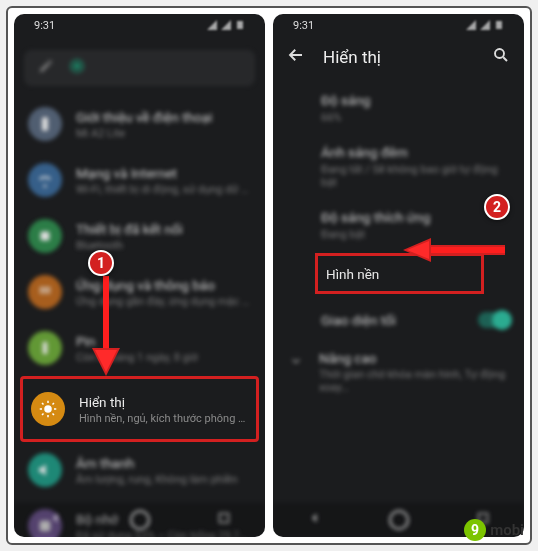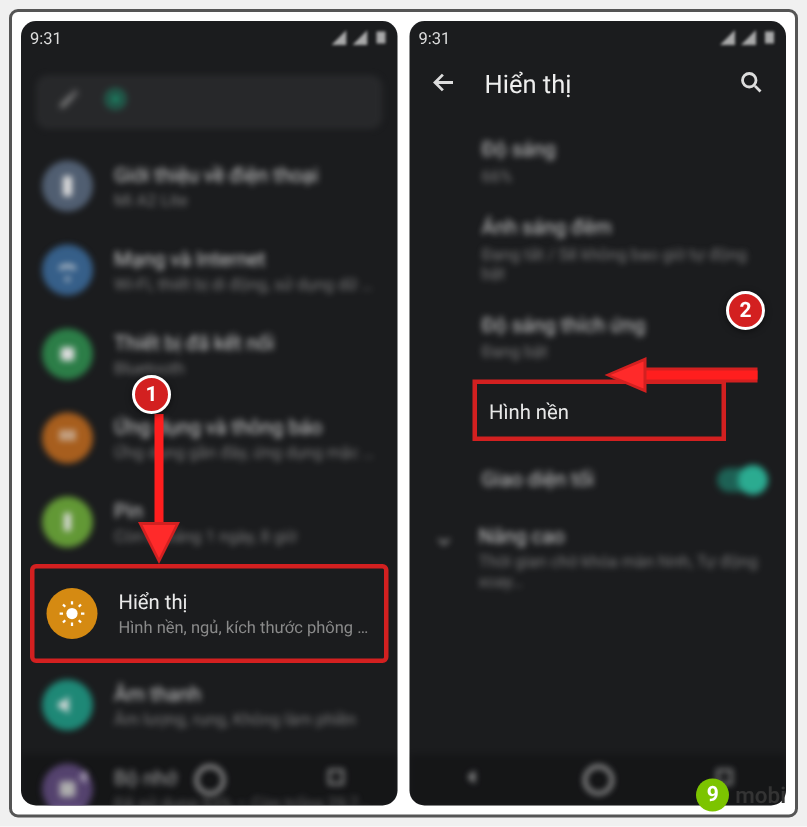--- a/index.html
+++ b/index.html
@@ -29,21 +29,21 @@
     background: #1b1c1e;
     border-radius: 10px;
     position: relative;
     overflow: hidden;
     color: #e6e6e6;
   }
   .statusbar {
     height: 22px;
     display: flex;
     align-items: center;
-    padding: 0 6px;
+    padding: 0 20px;
     font-size: 11px;
     color: #ddd;
     justify-content: space-between;
   }
   .status-right { display: flex; gap: 4px; align-items: center; filter: blur(1px); opacity: .8; }
   .status-right svg { width: 10px; height: 10px; }
   .blurred { filter: blur(2px); opacity: 0.85; }
   .blurred-more { filter: blur(3px); opacity: 0.7; }
 
   

